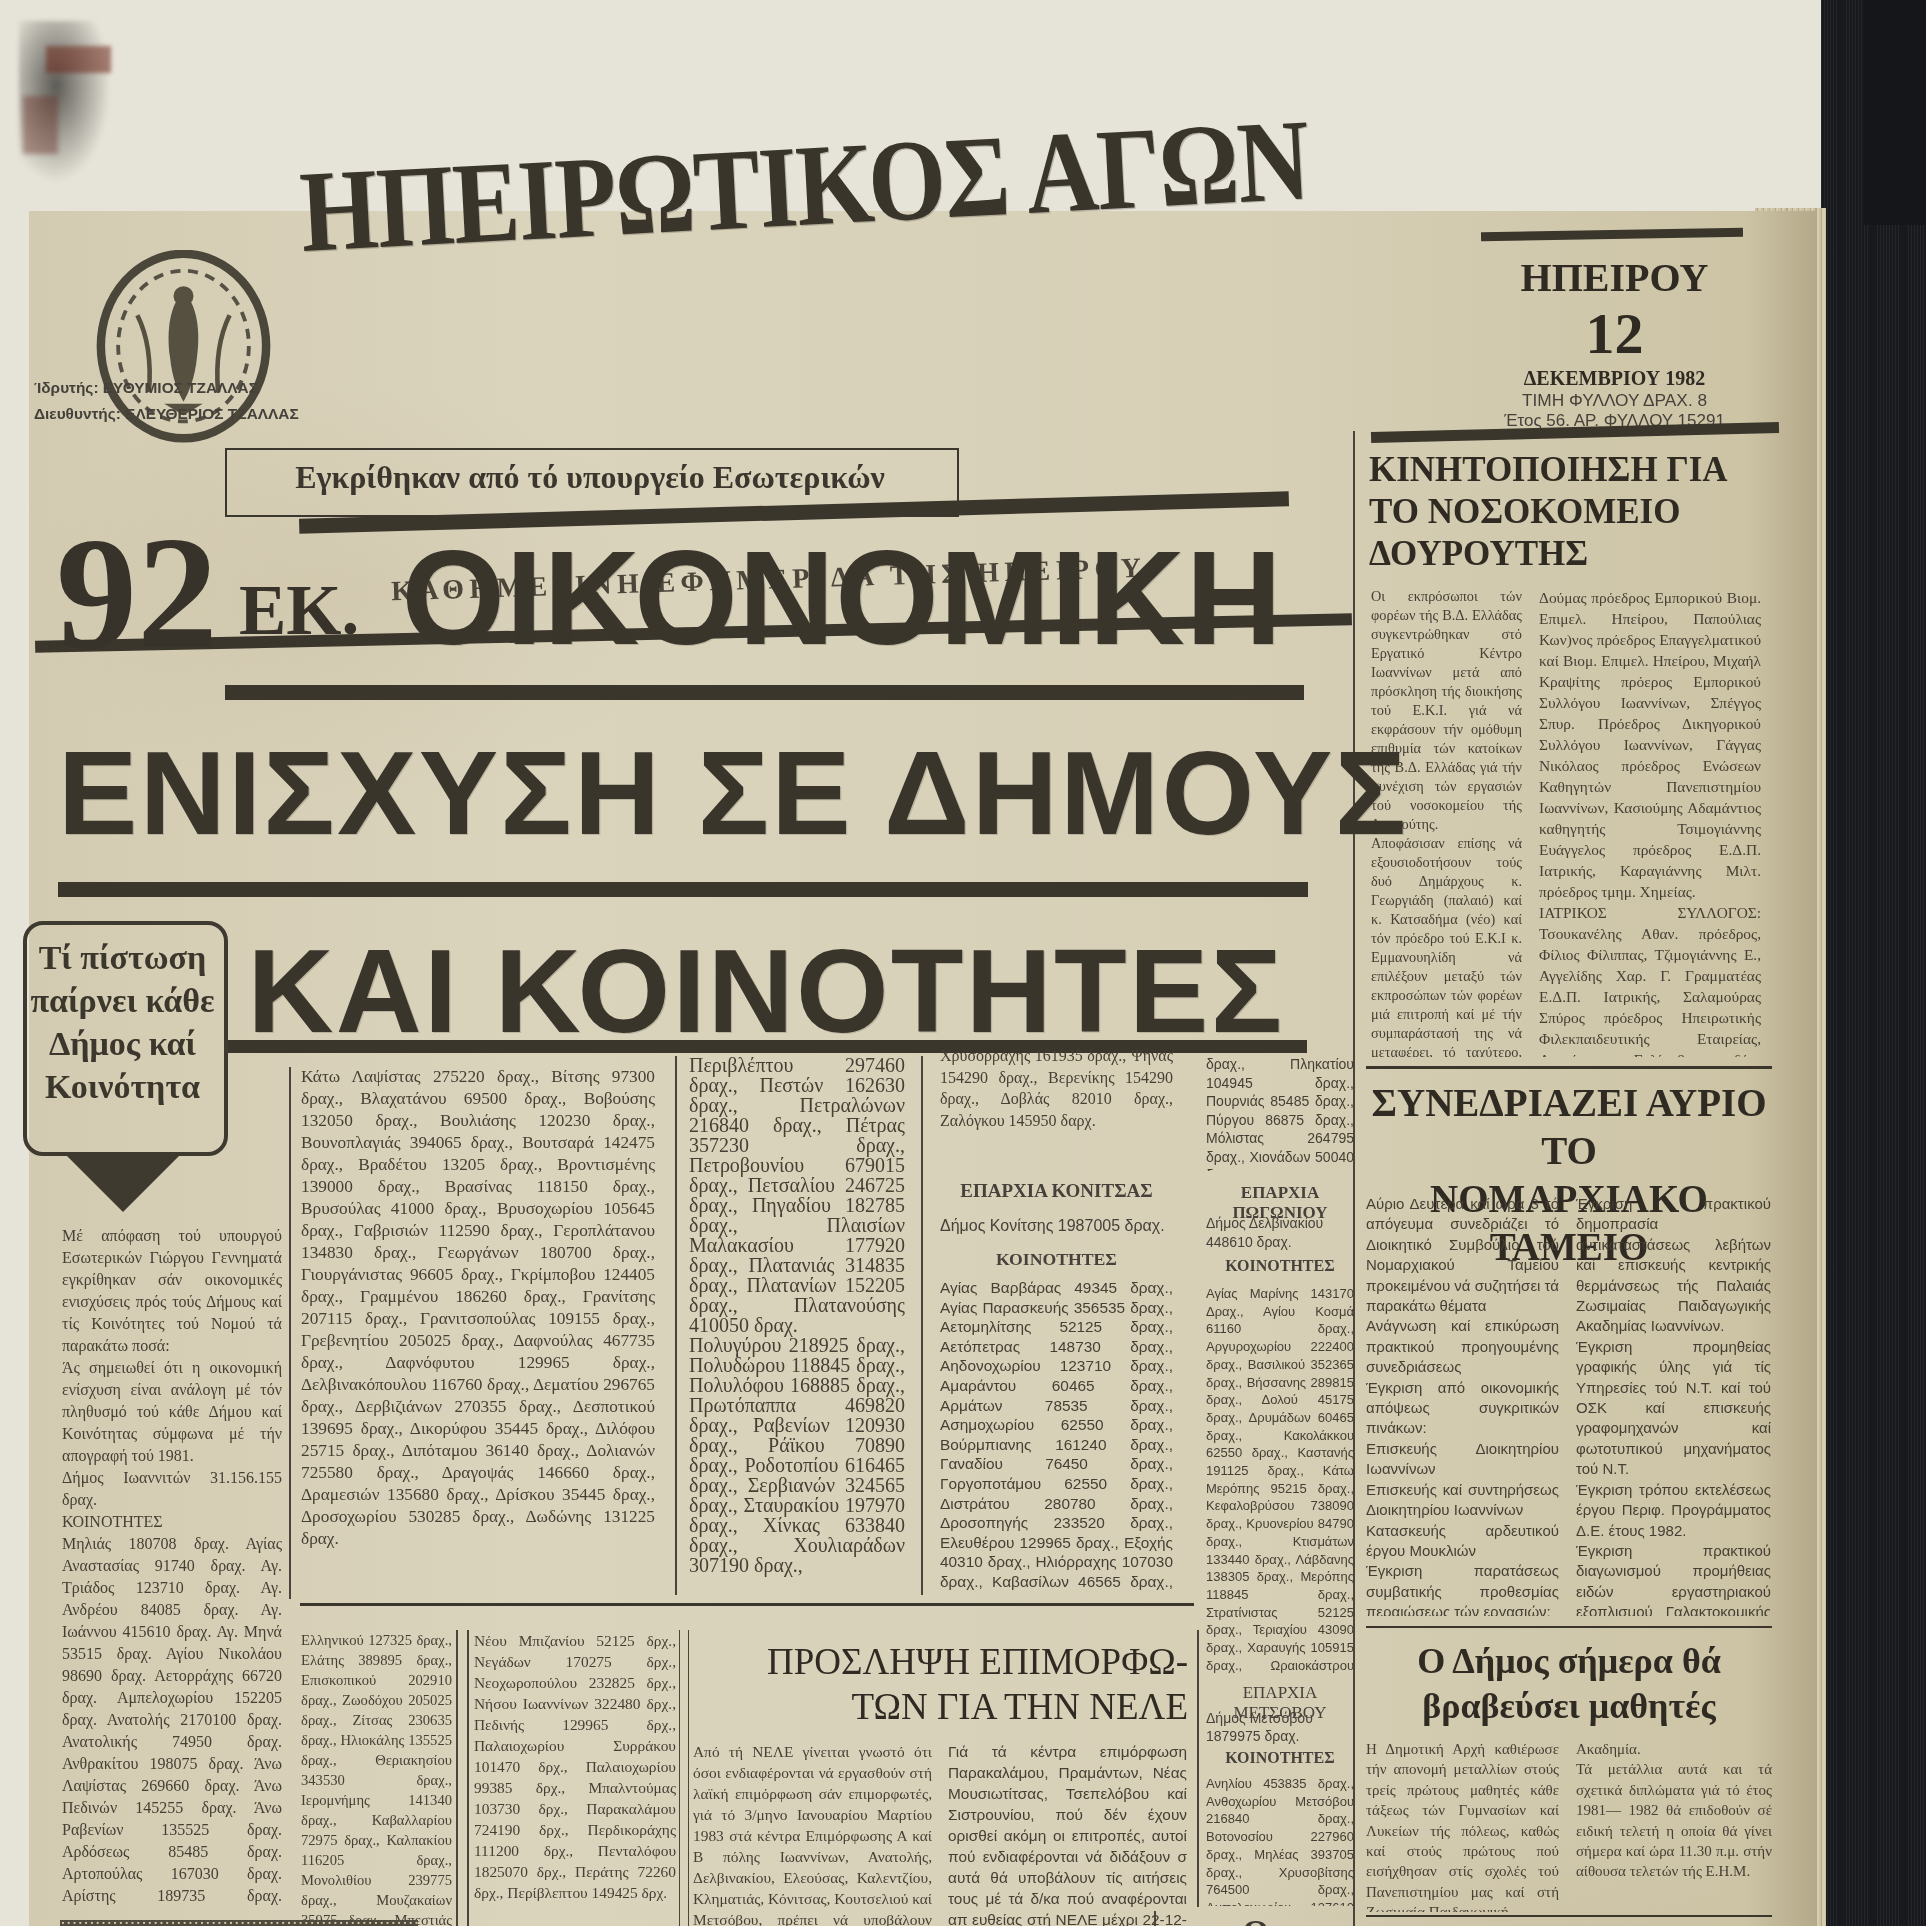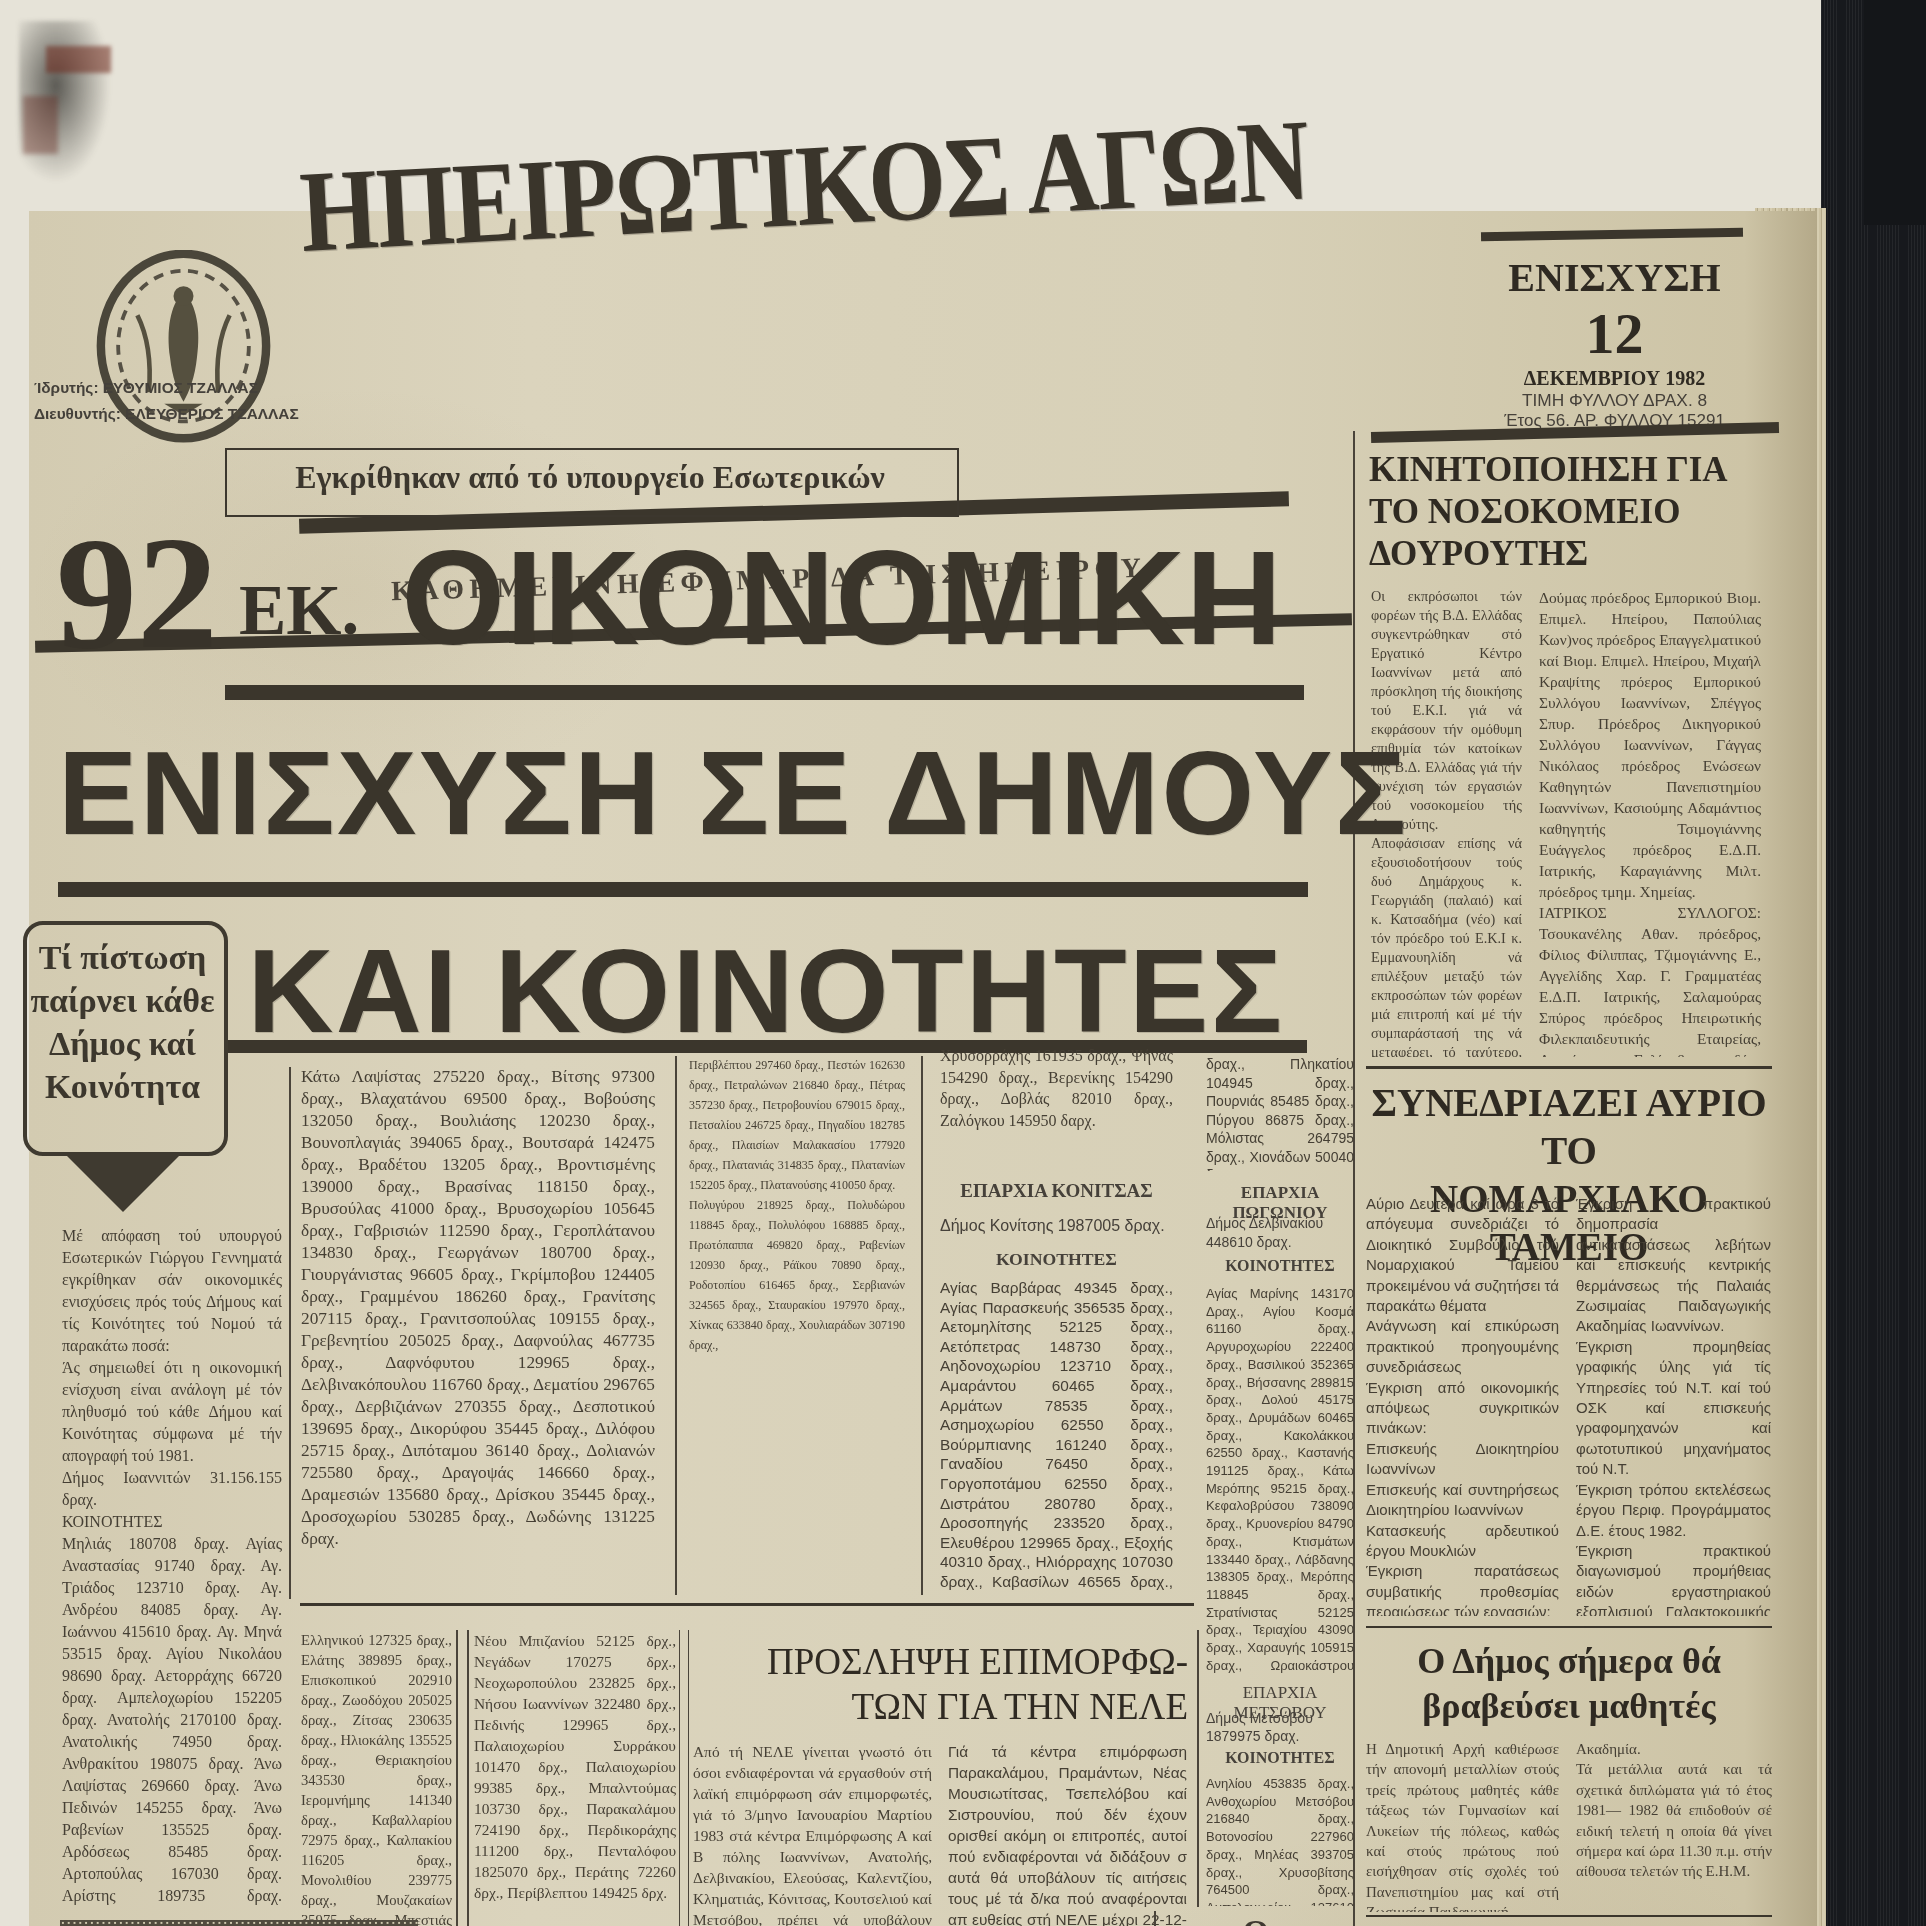--- a/index.html
+++ b/index.html
@@ -44,21 +44,21 @@
 </div>
 <div class="abs sans" style="left:34px;top:379px;width:339px;font-size:15.4px;font-weight:bold;color:#44403a">Ίδρυτής: ΕΥΘΥΜΙΟΣ ΤΖΑΛΛΑΣ</div>
 <div class="abs sans" style="left:34px;top:405px;width:366px;font-size:15.4px;font-weight:bold;color:#44403a">Διευθυντής: ΕΛΕΥΘΕΡΙΟΣ ΤΖΑΛΛΑΣ</div>
 
 <div class="abs serif hd" style="left:304px;top:146px;width:1002px;font-size:116px;transform:rotate(-3deg) scaleX(.86);transform-origin:left bottom;white-space:nowrap;letter-spacing:-1.5px;color:#3a352b;text-shadow:1.2px 1.2px 0 rgba(58,53,43,.25)">ΗΠΕΙΡΩΤΙΚΟΣ ΑΓΩΝ</div>
 <div class="abs rule" style="left:299px;top:505px;width:990px;height:14.6px;transform:rotate(-1.6deg)"></div>
 <div class="abs serif hd" style="left:391px;top:563px;width:786px;font-size:28px;letter-spacing:5.4px;transform:rotate(-1.8deg);color:#4b453a;white-space:nowrap">ΚΑΘΗΜΕΡΙΝΗ ΕΦΗΜΕΡΙΔΑ ΤΗΣ ΗΠΕΙΡΟΥ</div>
 <div class="abs rule" style="left:35px;top:627px;width:1317px;height:11.6px;transform:rotate(-1.2deg)"></div>
 
 <div class="abs rule" style="left:1481px;top:230px;width:262px;height:8.5px;transform:rotate(-1deg)"></div>
-<div class="abs serif hd ctr" style="left:1491px;top:254px;width:247px;font-size:40px">ΕΝΙΣΧΥΣΗ</div>
+<div class="abs serif hd ctr" style="left:1491px;top:254px;width:247px;font-size:40px">ΗΠΕΙΡΟΥ</div>
 <div class="abs serif hd ctr" style="left:1491px;top:300px;width:247px;font-size:58px">12</div>
 <div class="abs serif hd ctr" style="left:1491px;top:367px;width:247px;font-size:20px">ΔΕΚΕΜΒΡΙΟΥ 1982</div>
 <div class="abs sans ctr" style="left:1491px;top:390px;width:247px;font-size:17.3px;color:#46413a">ΤΙΜΗ ΦΥΛΛΟΥ ΔΡΑΧ. 8</div>
 <div class="abs sans ctr" style="left:1491px;top:411px;width:247px;font-size:17px;color:#46413a">Έτος 56. ΑΡ. ΦΥΛΛΟΥ 15291</div>
 <div class="abs rule" style="left:1371px;top:427px;width:408px;height:10.8px;transform:rotate(-1.4deg)"></div>
 
 <div class="abs vrule" style="left:1353px;top:431px;width:2.3px;height:2126px"></div>
 <div class="abs serif hd ctr jus" style="left:1369px;top:449px;width:404px;font-size:35px;line-height:42px;text-align:left;font-weight:bold">ΚΙΝΗΤΟΠΟΙΗΣΗ ΓΙΑ
 ΤΟ ΝΟΣΟΚΟΜΕΙΟ
 ΔΟΥΡΟΥΤΗΣ</div>
@@ -114,21 +114,21 @@
 <div class="abs" style="left:65px;top:1154px;width:0;height:0;border-left:58px solid transparent;border-right:58px solid transparent;border-top:58px solid #3f3a30"></div>
 
 <div class="abs serif jus" style="left:62px;top:1225px;width:220px;height:682px;font-size:16px;line-height:22px">Μέ απόφαση τού υπουργού Εσωτερικών Γιώργου Γεννηματά εγκρίθηκαν σάν οικονομικές ενισχύσεις πρός τούς Δήμους καί τίς Κοινότητες τού Νομού τά παρακάτω ποσά:
 Άς σημειωθεί ότι η οικονομική ενίσχυση είναι ανάλογη μέ τόν πληθυσμό τού κάθε Δήμου καί Κοινότητας σύμφωνα μέ τήν απογραφή τού 1981.
 Δήμος Ιωαννιτών 31.156.155 δραχ.
 ΚΟΙΝΟΤΗΤΕΣ
 Μηλιάς 180708 δραχ. Αγίας Αναστασίας 91740 δραχ. Αγ. Τριάδος 123710 δραχ. Αγ. Ανδρέου 84085 δραχ. Αγ. Ιωάννου 415610 δραχ. Αγ. Μηνά 53515 δραχ. Αγίου Νικολάου 98690 δραχ. Αετορράχης 66720 δραχ. Αμπελοχωρίου 152205 δραχ. Ανατολής 2170100 δραχ. Ανατολικής 74950 δραχ. Ανθρακίτου 198075 δραχ. Άνω Λαψίστας 269660 δραχ. Άνω Πεδινών 145255 δραχ. Άνω Ραβενίων 135525 δραχ. Αρδόσεως 85485 δραχ. Αρτοπούλας 167030 δραχ. Αρίστης 189735 δραχ. Ασβεστοχωρίου 255760 δραχ. Ασπραγγέλων 164715 δραχ. Ασφάκας 72975 δραχ. Καλεντζίου 234910 δραχ. Βαθυπέδου 61740 δραχ. Βαλανιδιάς 76450 δραχ. Λογγάδων 627585 δραχ. Βαπτιστού 111200 δραχ. Βασιλικής 355840 δραχ. Βαργιάδων 196695 δραχ. Βατατάδων 126490 δραχ.</div>
 <div class="abs vrule" style="left:289px;top:1067px;width:1.9px;height:532px"></div>
 <div class="abs serif jus" style="left:301px;top:1066px;width:354px;height:527px;font-size:17.3px;line-height:22px">Κάτω Λαψίστας 275220 δραχ., Βίτσης 97300 δραχ., Βλαχατάνου 69500 δραχ., Βοβούσης 132050 δραχ., Βουλιάσης 120230 δραχ., Βουνοπλαγιάς 394065 δραχ., Βουτσαρά 142475 δραχ., Βραδέτου 13205 δραχ., Βροντισμένης 139000 δραχ., Βρασίνας 118150 δραχ., Βρυσούλας 41000 δραχ., Βρυσοχωρίου 105645 δραχ., Γαβρισιών 112590 δραχ., Γεροπλάτανου 134830 δραχ., Γεωργάνων 180700 δραχ., Γιουργάνιστας 96605 δραχ., Γκρίμποβου 124405 δραχ., Γραμμένου 186260 δραχ., Γρανίτσης 207115 δραχ., Γρανιτσοπούλας 109155 δραχ., Γρεβενητίου 205025 δραχ., Δαφνούλας 467735 δραχ., Δαφνόφυτου 129965 δραχ., Δελβινακόπουλου 116760 δραχ., Δεματίου 296765 δραχ., Δερβιζιάνων 270355 δραχ., Δεσποτικού 139695 δραχ., Δικορύφου 35445 δραχ., Διλόφου 25715 δραχ., Διπόταμου 36140 δραχ., Δολιανών 725580 δραχ., Δραγοψάς 146660 δραχ., Δραμεσιών 135680 δραχ., Δρίσκου 35445 δραχ., Δροσοχωρίου 530285 δραχ., Δωδώνης 131225 δραχ.</div>
 <div class="abs vrule" style="left:675px;top:1056px;width:1.9px;height:539px"></div>
-<div class="abs serif jus" style="left:689px;top:1055px;width:216px;height:537px;font-size:12px;line-height:20px">Περιβλέπτου 297460 δραχ., Πεστών 162630 δραχ., Πετραλώνων 216840 δραχ., Πέτρας 357230 δραχ., Πετροβουνίου 679015 δραχ., Πετσαλίου 246725 δραχ., Πηγαδίου 182785 δραχ., Πλαισίων Μαλακασίου 177920 δραχ., Πλατανιάς 314835 δραχ., Πλατανίων 152205 δραχ., Πλατανούσης 410050 δραχ.
+<div class="abs serif jus" style="left:689px;top:1055px;width:216px;height:537px;font-size:20px;line-height:20px">Περιβλέπτου 297460 δραχ., Πεστών 162630 δραχ., Πετραλώνων 216840 δραχ., Πέτρας 357230 δραχ., Πετροβουνίου 679015 δραχ., Πετσαλίου 246725 δραχ., Πηγαδίου 182785 δραχ., Πλαισίων Μαλακασίου 177920 δραχ., Πλατανιάς 314835 δραχ., Πλατανίων 152205 δραχ., Πλατανούσης 410050 δραχ.
 Πολυγύρου 218925 δραχ., Πολυδώρου 118845 δραχ., Πολυλόφου 168885 δραχ., Πρωτόπαππα 469820 δραχ., Ραβενίων 120930 δραχ., Ράϊκου 70890 δραχ., Ροδοτοπίου 616465 δραχ., Σερβιανών 324565 δραχ., Σταυρακίου 197970 δραχ., Χίνκας 633840 δραχ., Χουλιαράδων 307190 δραχ.,</div>
 <div class="abs vrule" style="left:921px;top:1056px;width:1.9px;height:539px"></div>
 <div class="abs serif jus" style="left:940px;top:1045px;width:233px;height:116px;font-size:16px;line-height:21.6px">Χρυσορράχης 161935 δραχ., Ψήνας 154290 δραχ., Βερενίκης 154290 δραχ., Δοβλάς 82010 δραχ., Ζαλόγκου 145950 δαρχ.</div>
 <div class="abs serif hd ctr" style="left:940px;top:1180px;width:233px;font-size:19px;font-weight:bold;color:#46413a">ΕΠΑΡΧΙΑ ΚΟΝΙΤΣΑΣ</div>
 <div class="abs sans" style="left:940px;top:1217px;width:233px;font-size:16px;color:#46413a">Δήμος Κονίτσης 1987005 δραχ.</div>
 <div class="abs serif hd ctr" style="left:940px;top:1249px;width:233px;font-size:17.7px;font-weight:bold;color:#46413a">ΚΟΙΝΟΤΗΤΕΣ</div>
 <div class="abs sans jus" style="left:940px;top:1278px;width:233px;height:314px;font-size:15.4px;line-height:19.6px">Αγίας Βαρβάρας 49345 δραχ., Αγίας Παρασκευής 356535 δραχ., Αετομηλίτσης 52125 δραχ., Αετόπετρας 148730 δραχ., Αηδονοχωρίου 123710 δραχ., Αμαράντου 60465 δραχ., Αρμάτων 78535 δραχ., Ασημοχωρίου 62550 δραχ., Βούρμπιανης 161240 δραχ., Γαναδίου 76450 δραχ., Γοργοποτάμου 62550 δραχ., Διστράτου 280780 δραχ., Δροσοπηγής 233520 δραχ., Ελευθέρου 129965 δραχ., Εξοχής 40310 δραχ., Ηλιόρραχης 107030 δραχ., Καβασίλων 46565 δραχ., Καλλιθέας 169580 δραχ., Κεφαλοχωρίου 163325 δραχ., Μόλιστας 66025 δραχ., Πηγής 132745 δραχ., Πλαγιάς 151510</div>
 <div class="abs sans jus" style="left:1206px;top:1055px;width:148px;height:116px;font-size:14px;line-height:18.5px">δραχ., Πληκατίου 104945 δραχ., Πουρνιάς 85485 δραχ., Πύργου 86875 δραχ., Μόλιστας 264795 δραχ., Χιονάδων 50040 δραχ.</div>
 <div class="abs serif hd ctr" style="left:1206px;top:1183px;width:148px;font-size:17px;font-weight:bold;color:#46413a">ΕΠΑΡΧΙΑ ΠΩΓΩΝΙΟΥ</div>
 <div class="abs sans" style="left:1206px;top:1214px;width:148px;font-size:14px;line-height:18.5px;color:#46413a">Δήμος Δελβινακίου 448610 δραχ.</div>

